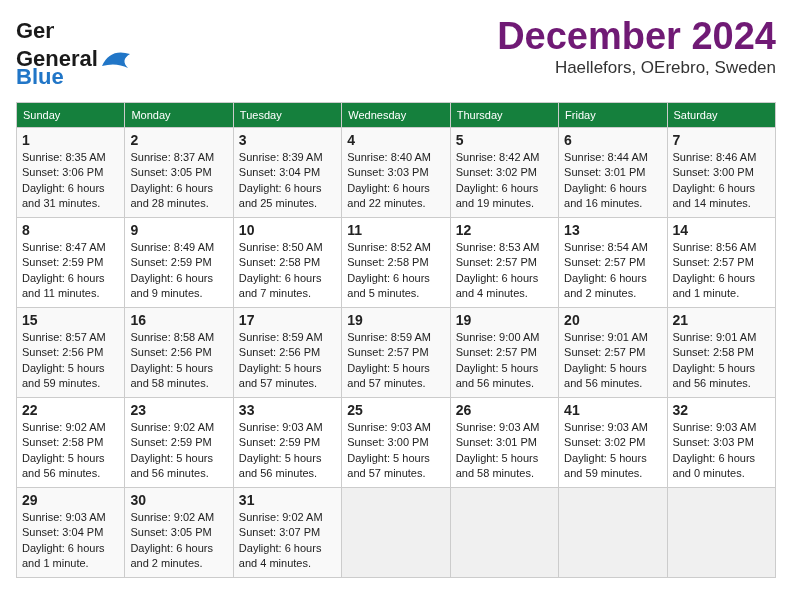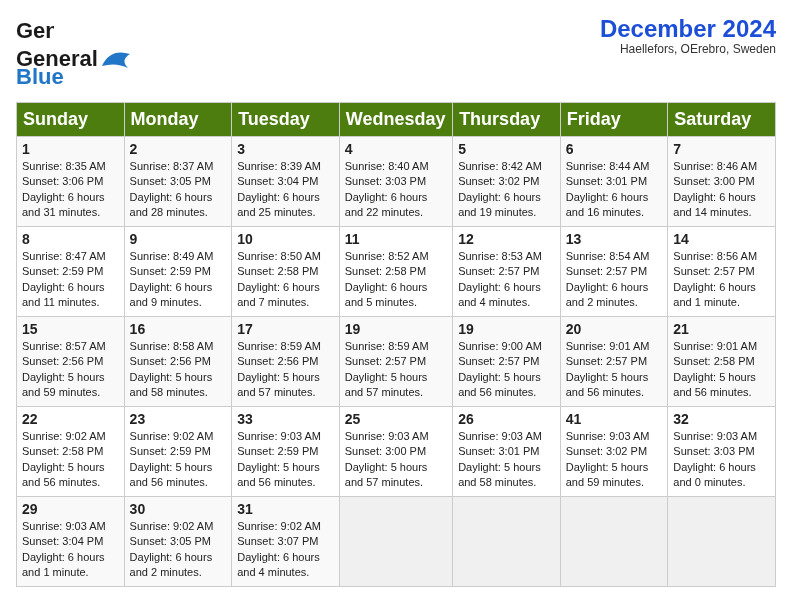--- a/index.html
+++ b/index.html
@@ -18,41 +18,41 @@
     }
     .logo {
       display: flex;
       flex-direction: column;
       align-items: flex-start;
     }
     .title-area {
       text-align: right;
     }
     .month-title {
-      font-size: 24px;
+      font-size: 38px;
       font-weight: bold;
-      color: #1d4ed8;
+      color: #701a75;
       line-height: 1.1;
     }
     .subtitle {
-      font-size: 12px;
+      font-size: 17px;
       color: #333;
     }
     .calendar {
       width: 100%;
       border-collapse: collapse;
       font-size: 10px;
     }
     .calendar thead th {
-      background: #4d7c0f;
+      background: #15803d;
       color: #fff;
       text-align: left;
       padding: 6px 6px;
-      font-size: 18px;
-      font-weight: bold;
+      font-size: 11px;
+      font-weight: normal;
       border: 1px solid #ccc;
     }
     .calendar tbody td {
       vertical-align: top;
       border: 1px solid #ccc;
       padding: 4px 5px;
       width: 107px;
       min-height: 80px;
       height: 90px;
       font-size: 10px;

